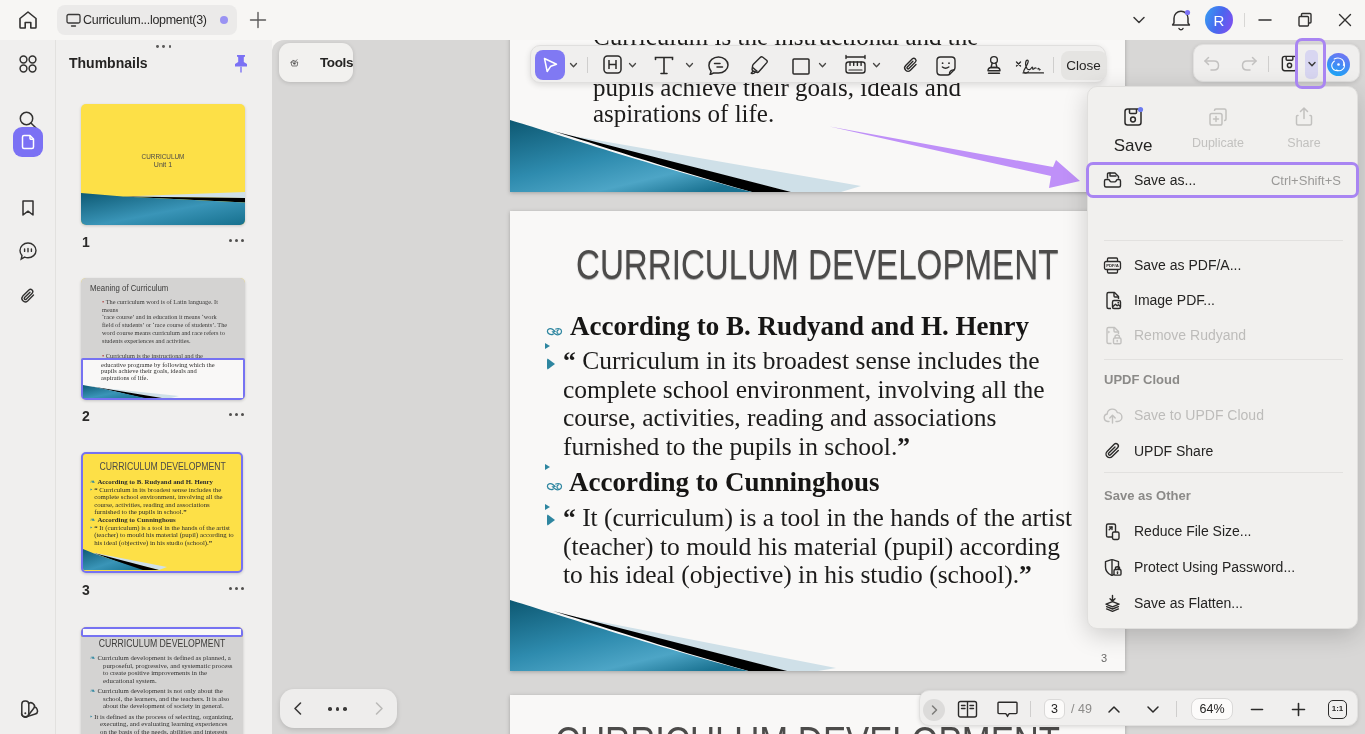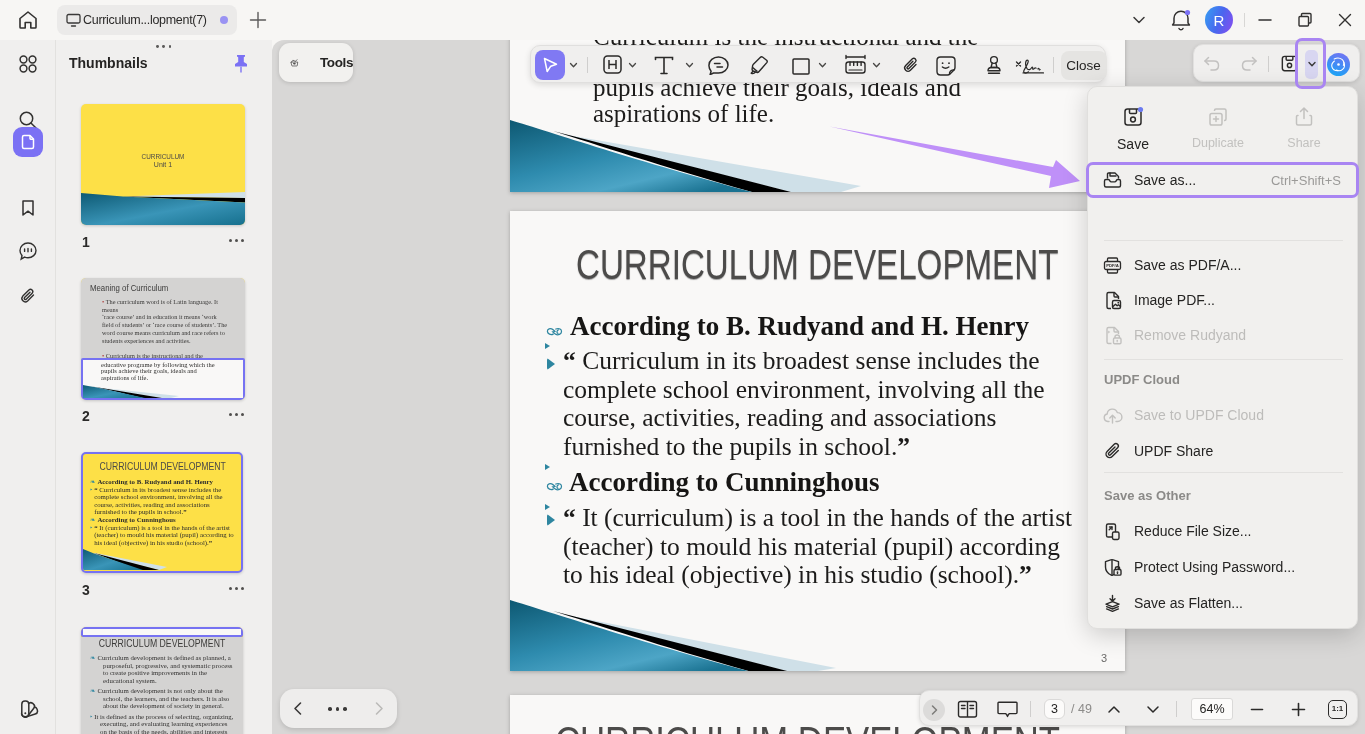--- a/index.html
+++ b/index.html
@@ -256,41 +256,41 @@
     <div class="abs" style="left:110px;top:10px;width:1px;height:16px;background:#cfcecd;"></div>
     <div class="abs" style="left:124px;top:8px;width:21px;height:20px;background:#fcfbfa;border:1px solid #dad9d8;border-radius:6px;text-align:center;line-height:19px;font-size:12.5px;color:#252423;">3</div>
     <div class="abs" style="left:151px;top:11px;font-size:12.5px;color:#8c8b89;">/ 49</div>
     <svg class="abs" style="left:187px;top:14px" width="14" height="9" viewBox="0 0 14 9" fill="none" stroke="#2b2a29" stroke-width="1.5" stroke-linecap="round" stroke-linejoin="round">
         <path d="M2 7 L7 2 L12 7"></path>
       </svg>
     <svg class="abs" style="left:226px;top:14px" width="14" height="9" viewBox="0 0 14 9" fill="none" stroke="#2b2a29" stroke-width="1.5" stroke-linecap="round" stroke-linejoin="round">
         <path d="M2 2 L7 7 L12 2"></path>
       </svg>
     <div class="abs" style="left:256px;top:10px;width:1px;height:16px;background:#cfcecd;"></div>
-    <div class="abs" style="left:271px;top:7px;width:42px;height:22px;background:#fcfbfa;border:1px solid #dad9d8;border-radius:3px;text-align:center;line-height:21px;font-size:12.5px;color:#252423;">64%</div>
+    <div class="abs" style="left:271px;top:7px;width:42px;height:22px;background:#fcfbfa;border:1px solid #dad9d8;border-radius:8px;text-align:center;line-height:21px;font-size:12.5px;color:#252423;">64%</div>
     <svg class="abs" style="left:330px;top:17px" width="14" height="3" viewBox="0 0 14 3" stroke="#2b2a29" stroke-width="1.6" stroke-linecap="round">
         <path d="M1.5 1.5 H12.5"></path>
       </svg>
     <svg class="abs" style="left:371px;top:11px" width="15" height="15" viewBox="0 0 15 15" stroke="#2b2a29" stroke-width="1.6" stroke-linecap="round">
         <path d="M7.5 1.5 V13.5 M1.5 7.5 H13.5"></path>
       </svg>
     <div class="abs" style="left:408px;top:9px;width:19px;height:19px;border:1.5px solid #2b2a29;border-radius:5px;text-align:center;line-height:16px;font-size:8px;font-weight:bold;color:#2b2a29;">1:1</div>
   </div>
 </div>
 <div id="topbar">
 
   <svg class="abs" style="left:17px;top:9px" width="22" height="22" viewBox="0 0 22 22" fill="none" stroke="#323130" stroke-width="1.6" stroke-linejoin="round" stroke-linecap="round">
     <path d="M3 9.5 L11 3 L19 9.5 V18.2 Q19 19 18.2 19 H13.8 V13.5 H8.2 V19 H3.8 Q3 19 3 18.2 Z"></path>
   </svg>
   <div id="tab">
     <svg class="abs" style="left:9px;top:8px" width="15" height="14" viewBox="0 0 15 14" fill="none" stroke="#3a3938" stroke-width="1.3">
       <rect x="1" y="1.5" width="13" height="8.5" rx="1.5"></rect>
       <path d="M5.5 13 H9.5" stroke-linecap="round"></path>
     </svg>
-    <span class="tabtxt">Curriculum...lopment(7)</span>
+    <span class="tabtxt">Curriculum...lopment(3)</span>
     <span class="dot"></span>
   </div>
 
   <svg class="abs" style="left:249px;top:11px" width="18" height="18" viewBox="0 0 18 18" stroke="#5c5b5a" stroke-width="1.4" stroke-linecap="round">
     <path d="M9 1.5 V16.5 M1.5 9 H16.5"></path>
   </svg>
 
   <svg class="abs" style="left:1132px;top:15px" width="14" height="10" viewBox="0 0 14 10" fill="none" stroke="#3a3938" stroke-width="1.5" stroke-linecap="round" stroke-linejoin="round">
     <path d="M2 2.5 L7 7.5 L12 2.5"></path>
   </svg>
@@ -466,21 +466,21 @@
 <div id="menu">
 
   <div class="abs" style="left:33px;top:18px;width:24px;height:24px;">
     <svg width="24" height="24" viewBox="0 0 24 24" fill="none" stroke="#2b2a29" stroke-width="1.5" stroke-linejoin="round">
       <path d="M4 6.5 Q4 4 6.5 4 H17.5 Q20 4 20 6.5 V17.5 Q20 20 17.5 20 H6.5 Q4 20 4 17.5 Z"></path>
       <path d="M8.5 4 V7.5 Q8.5 8.5 9.5 8.5 H14.5 Q15.5 8.5 15.5 7.5 V4"></path>
       <circle cx="12" cy="14.5" r="2.4"></circle>
       <circle cx="19.5" cy="4.5" r="2.6" fill="#6c7bf0" stroke="none"></circle>
     </svg>
   </div>
-  <div class="abs" style="left:17px;top:49px;width:56px;text-align:center;font-size:14px;color:#252423;">Save</div>
+  <div class="abs" style="left:17px;top:49px;width:56px;text-align:center;font-size:17px;color:#252423;">Save</div>
   <div class="abs" style="left:118px;top:18px;">
     <svg width="24" height="24" viewBox="0 0 24 24" fill="none" stroke="#c2c1bf" stroke-width="1.5" stroke-linejoin="round">
       <path d="M8.5 6 V5.5 Q8.5 4 10 4 H18.5 Q20 4 20 5.5 V14 Q20 15.5 18.5 15.5 H18"></path>
       <rect x="4" y="8.5" width="12" height="11.5" rx="1.8"></rect>
       <path d="M10 11.5 v5 M7.5 14 h5" stroke-linecap="round"></path>
     </svg>
   </div>
   <div class="abs" style="left:102px;top:49px;width:56px;text-align:center;font-size:12.5px;color:#c2c1bf;">Duplicate</div>
   <div class="abs" style="left:204px;top:18px;">
     <svg width="24" height="24" viewBox="0 0 24 24" fill="none" stroke="#c2c1bf" stroke-width="1.5" stroke-linecap="round" stroke-linejoin="round">

